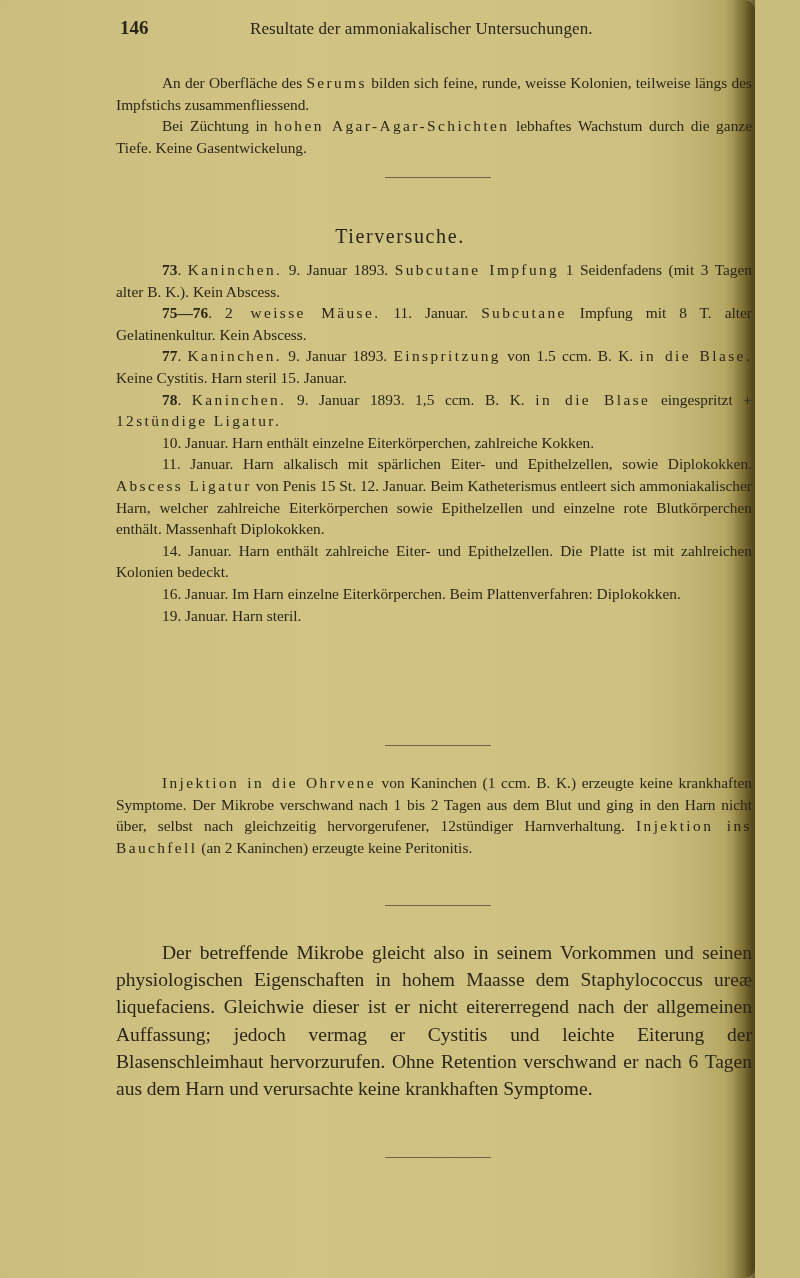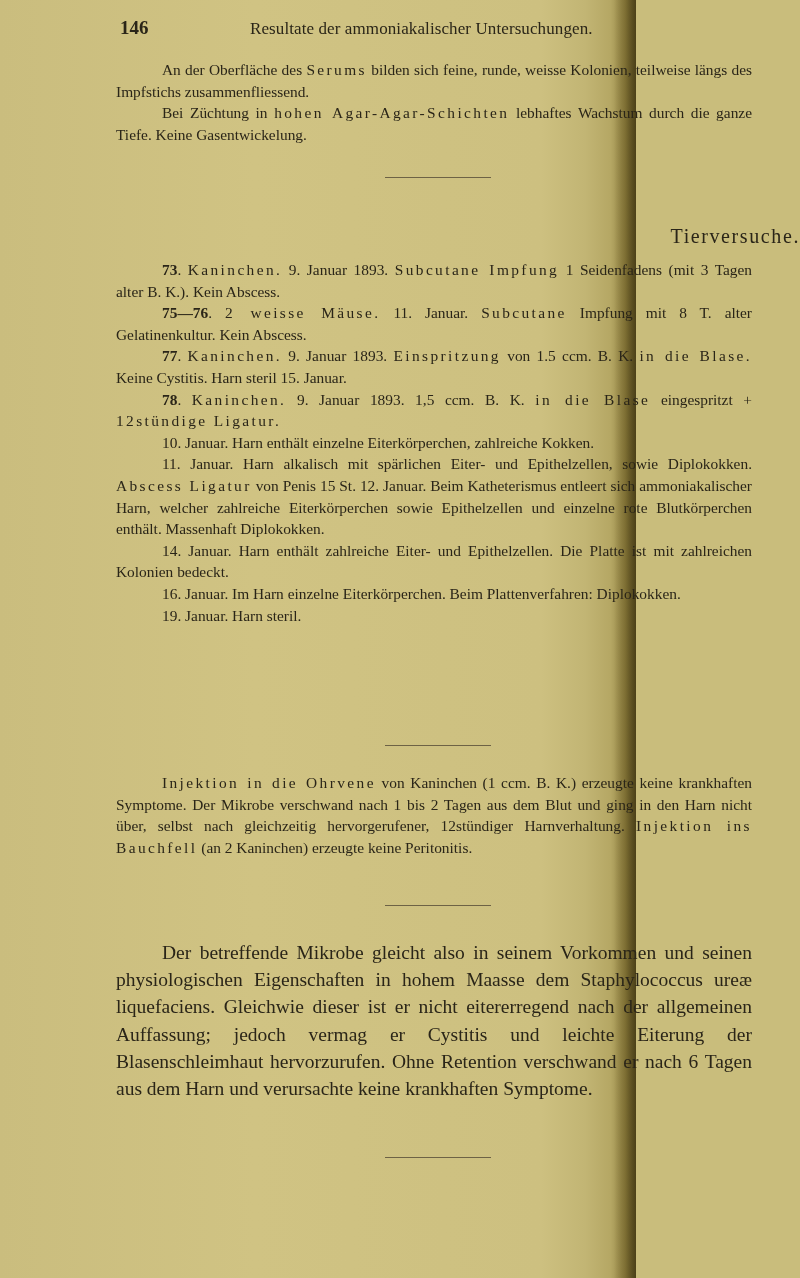--- a/index.html
+++ b/index.html
@@ -3,22 +3,23 @@
   <meta charset="utf-8">
   <style>
     html, body { margin: 0; padding: 0; }
     body {
       width: 800px; height: 1278px; overflow: hidden; position: relative;
       background: #c9bd7c;
       font-family: "Liberation Serif", "DejaVu Serif", serif;
       color: #2a2518;
     }
     .page {
-      position: absolute; left: 0; top: 0; width: 636px; height: 1278px;
+      position: absolute; left: 0; top: 0; width: 755px; height: 1278px;
       background: linear-gradient(90deg, #cabd7e 0%, #d0c383 40%, #cdc080 85%, #c2b574 92%, #b5a764 96%, #8f8040 98.5%, #6f6230 100%);
+      border-radius: 11px;
     }
     .spine {
       position: absolute; right: 0; top: 0; width: 22px; height: 1278px;
       background: linear-gradient(90deg, rgba(0,0,0,0) 0%, rgba(90,75,25,0.35) 50%, rgba(60,50,15,0.7) 100%);
     }
     .header {
       position: absolute; top: 17px; left: 120px; width: 620px; height: 26px;
     }
     .page-number {
       position: absolute; left: 0; top: 0; font-size: 19px; font-weight: bold;
@@ -27,38 +28,38 @@
       position: absolute; left: 130px; top: 2px; font-size: 17px; letter-spacing: 0.1px;
     }
     .block { position: absolute; left: 116px; width: 636px; font-size: 15.4px; line-height: 21.6px; text-align: justify; }
     .block p { margin: 0; text-indent: 46px; }
     .sp { letter-spacing: 2.4px; }
     .b { font-weight: bold; }
     .rule {
       position: absolute; height: 1px; background: #6d6245; width: 106px; left: 385px;
     }
     .section-title {
-      position: absolute; top: 225px; left: 0; width: 800px; text-align: right;
+      position: absolute; top: 225px; left: 0; width: 800px; text-align: center;
       font-size: 20px; letter-spacing: 1.6px;
     }
     .conclusion { position: absolute; left: 116px; width: 636px; font-size: 19.5px; line-height: 27.2px; text-align: justify; }
     .conclusion p { margin: 0; text-indent: 46px; }
   </style>
 </head>
 <body>
 
 <div class="page">
   <div class="spine"></div>
 
   <div class="header">
     <span class="page-number">146</span>
     <span class="running-title">Resultate der ammoniakalischer Untersuchungen.</span>
   </div>
 
-  <div class="block" style="top:59px;">
+  <div class="block" style="top:72px;">
     <p><span>An der Oberfläche des </span><span class="sp">Serums</span><span> bilden sich feine, runde, weisse Kolonien, teilweise längs des Impfstichs zusammenfliessend.</span></p>
     <p><span>Bei Züchtung in </span><span class="sp">hohen Agar-Agar-Schichten</span><span> lebhaftes Wachstum durch die ganze Tiefe. Keine Gasentwickelung.</span></p>
   </div>
 
   <div class="rule" style="top:177px;"></div>
 
   <div class="section-title">Tierversuche.</div>
 
   <div class="block" style="top:259px;">
     <p><span class="b">73</span>. <span class="sp">Kaninchen.</span><span> 9. Januar 1893. </span><span class="sp">Subcutane Impfung</span><span> 1 Seidenfadens (mit 3 Tagen alter B. K.). Kein Abscess.</span></p>

